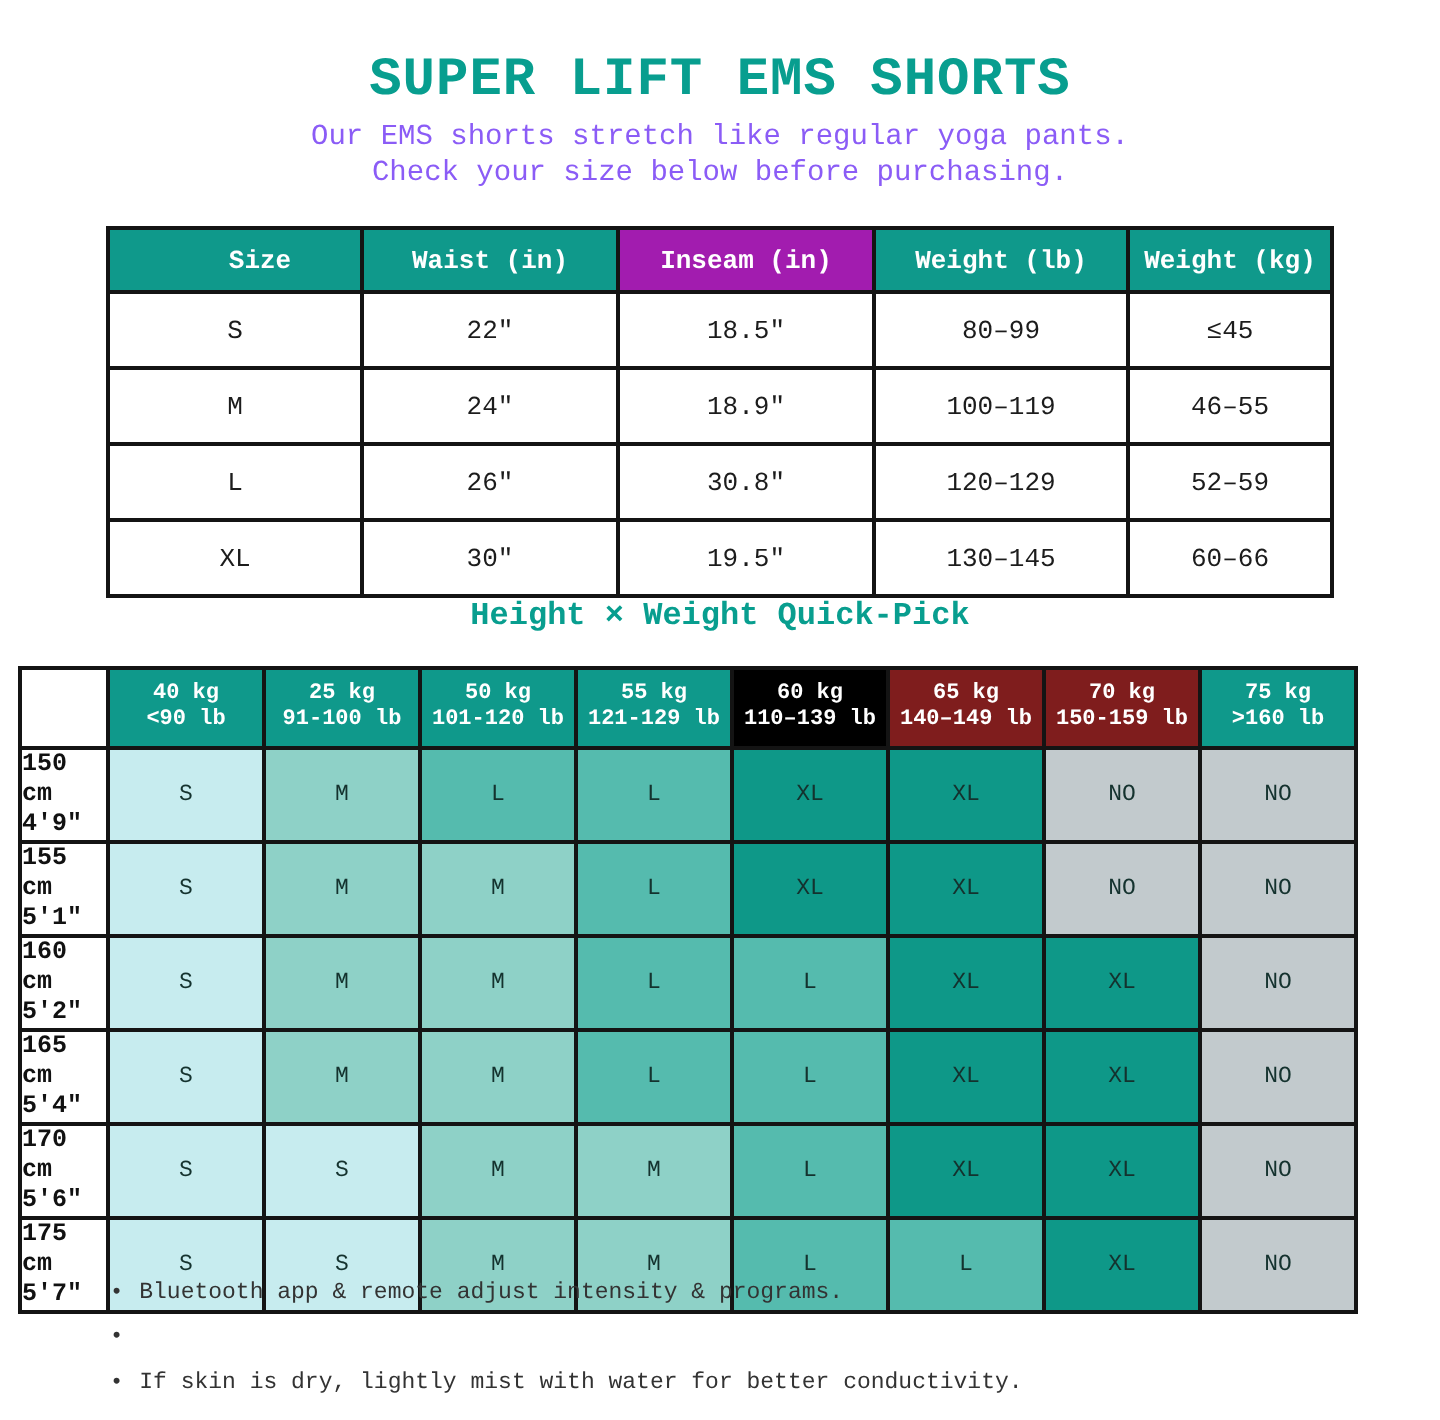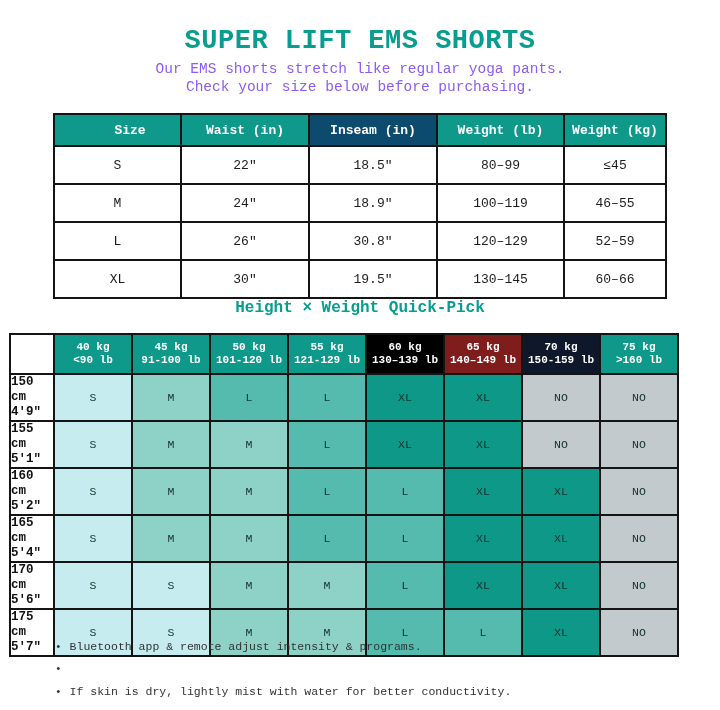--- a/index.html
+++ b/index.html
@@ -62,21 +62,21 @@
       <col style="width:127px">
         <col style="width:128px">
         <col style="width:128px">
       <col style="width:127px">
         <col style="width:102px">
     </colgroup>
     <tbody>
         <tr>
       <th class="hdr" style="background: rgb(15, 153, 139); padding-left: 25px;">Size</th>
       <th class="hdr" style="background: rgb(15, 153, 139);">Waist (in)</th>
-      <th class="hdr" style="background: #0c4a6e;">Inseam (in)</th>
+      <th class="hdr" style="background: #a21caf;">Inseam (in)</th>
       <th class="hdr" style="background: rgb(15, 153, 139);">Weight (lb)</th>
       <th class="hdr" style="background: rgb(15, 153, 139);">Weight (kg)</th>
     </tr>
     <tr>
       <td>S</td>
       <td>22″</td>
       <td>18.5″</td>
       <td>80–99</td>
       <td>≤45</td>
     </tr>
@@ -119,40 +119,40 @@
         <col style="width:78px">
     </colgroup>
     <tbody>
         <tr>
       <th class="qp-corner"></th>
       <th class="hdr qp-h" style="background: rgb(15, 153, 139);">
             <span>40 kg</span>
             <span>&lt;90 lb</span>
           </th>
       <th class="hdr qp-h" style="background: rgb(15, 153, 139);">
-            <span>45 kg</span>
+            <span>25 kg</span>
             <span>91-100 lb</span>
           </th>
       <th class="hdr qp-h" style="background: rgb(15, 153, 139);">
             <span>50 kg</span>
             <span>101-120 lb</span>
           </th>
       <th class="hdr qp-h" style="background: rgb(15, 153, 139);">
             <span>55 kg</span>
             <span>121-129 lb</span>
           </th>
       <th class="hdr qp-h" style="background: #000000;">
             <span>60 kg</span>
-            <span>130–139 lb</span>
+            <span>110–139 lb</span>
           </th>
       <th class="hdr qp-h" style="background: #7f1d1d;">
             <span>65 kg</span>
             <span>140–149 lb</span>
           </th>
-      <th class="hdr qp-h" style="background: #0f172a;">
+      <th class="hdr qp-h" style="background: #7f1d1d;">
             <span>70 kg</span>
             <span>150-159 lb</span>
           </th>
       <th class="hdr qp-h" style="background: rgb(15, 153, 139);">
             <span>75 kg</span>
             <span>&gt;160 lb</span>
           </th>
     </tr>
     <tr>
       <th class="qp-rowlab">

